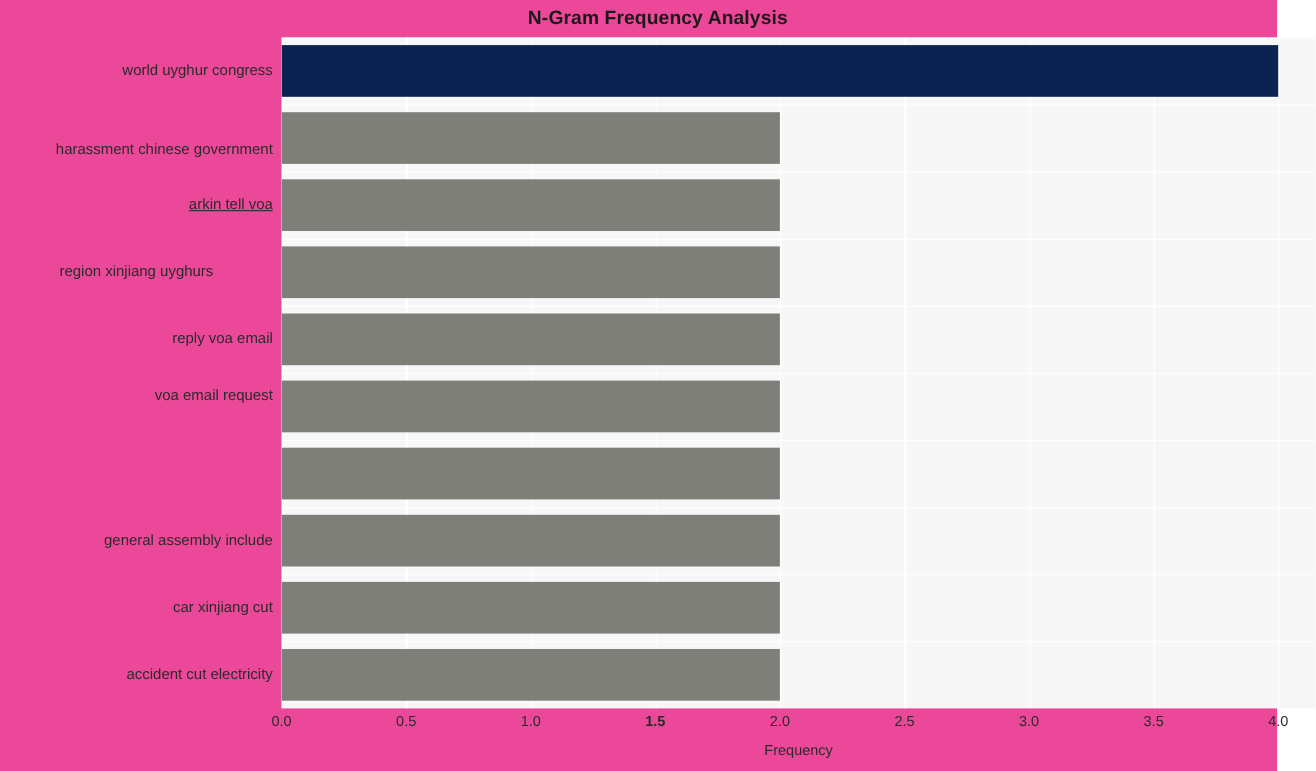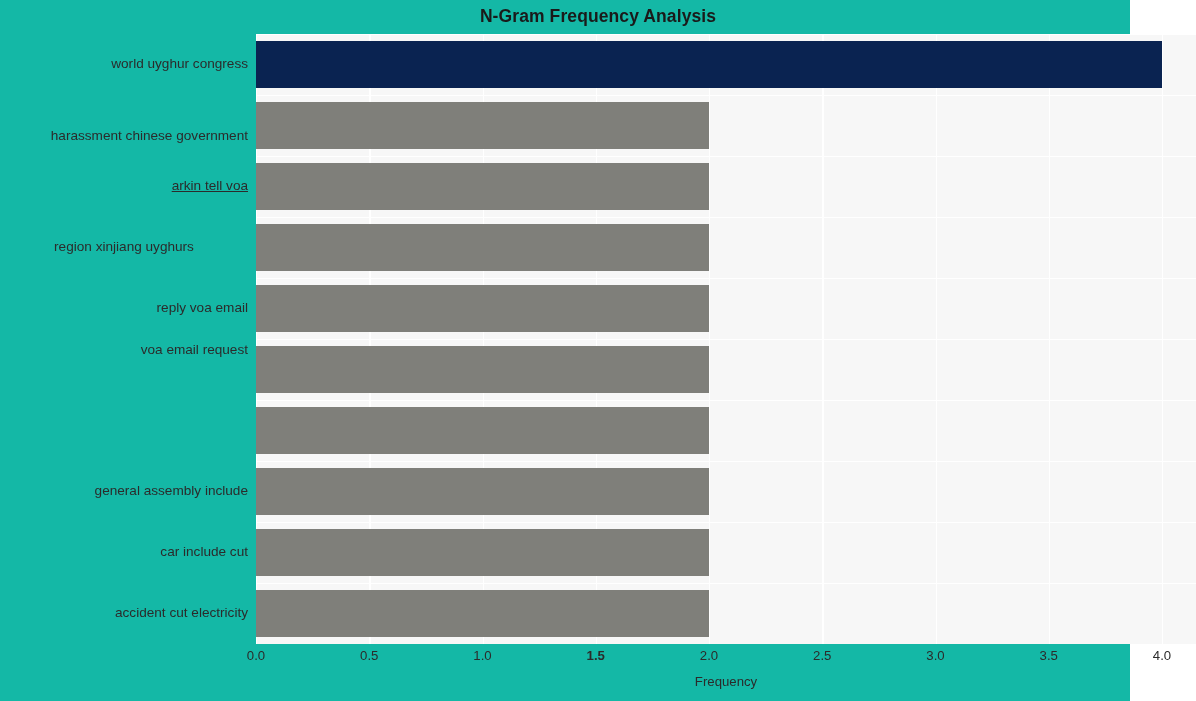--- a/index.html
+++ b/index.html
@@ -11,21 +11,22 @@
     height: 701px;
     background: #ffffff;
     font-family: "Liberation Sans", sans-serif;
     overflow: hidden;
   }
 
   #figure {
     position: relative;
     width: 1130px;
     height: 701px;
-    background: #14b8a6;
+    background: #ec4899;
+    padding-left: 31px;
   }
 
   
   #chart-title {
     position: absolute;
     left: 0;
     top: 6px;
     width: 1196px;
     text-align: center;
     font-size: 17.5px;
@@ -156,23 +157,23 @@
         <div class="bar" title="accident cut electricity: 2" style="top: 556.015px; height: 46.97px; width: 453.012px; background: rgb(127, 127, 122);"></div>
       </div>
   </div>
 
   <div id="y-labels">
       <div class="y-label" style="top: 21.5px;">world uyghur congress</div>
       <div class="y-label" style="top: 82.5px; margin-top: 11px;">harassment chinese government</div>
       <div class="y-label" style="top: 143.5px; text-decoration: underline;">arkin tell voa</div>
       <div class="y-label" style="top: 204.5px; text-align: center;">region xinjiang uyghurs</div>
       <div class="y-label" style="top: 265.5px;">reply voa email</div>
-      <div class="y-label" style="top: 308px;">voa email request</div>
+      <div class="y-label" style="top: 318px;">voa email request</div>
       <div class="y-label" style="top: 448.5px;">general assembly include</div>
-      <div class="y-label" style="top: 509.5px;">car include cut</div>
+      <div class="y-label" style="top: 509.5px;">car xinjiang cut</div>
       <div class="y-label" style="top: 570.5px;">accident cut electricity</div>
     </div>
 
   <div id="x-labels">
       <div class="x-label" style="left: 0px;">0.0</div>
       <div class="x-label" style="left: 113.253px;">0.5</div>
       <div class="x-label" style="left: 226.506px;">1.0</div>
       <div class="x-label" style="left: 339.759px; font-weight: bold;">1.5</div>
       <div class="x-label" style="left: 453.012px;">2.0</div>
       <div class="x-label" style="left: 566.265px;">2.5</div>

